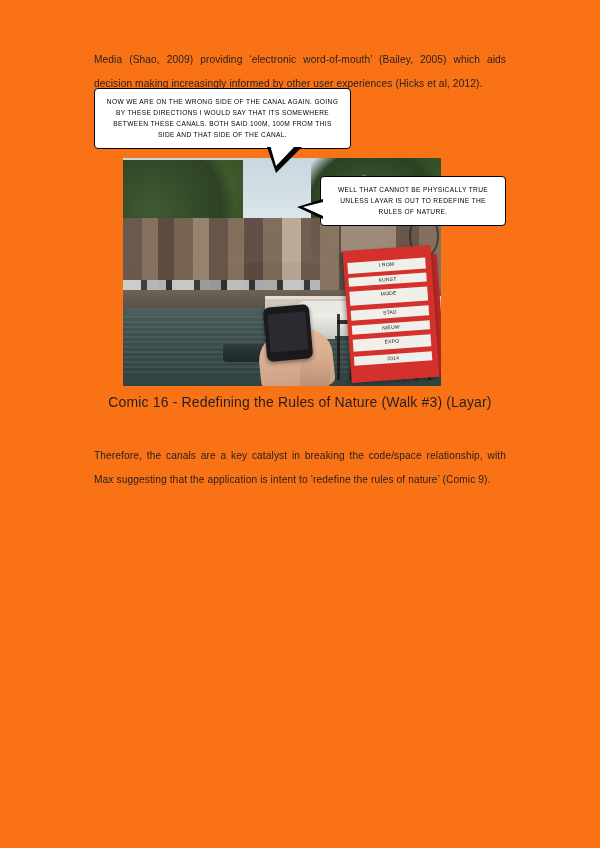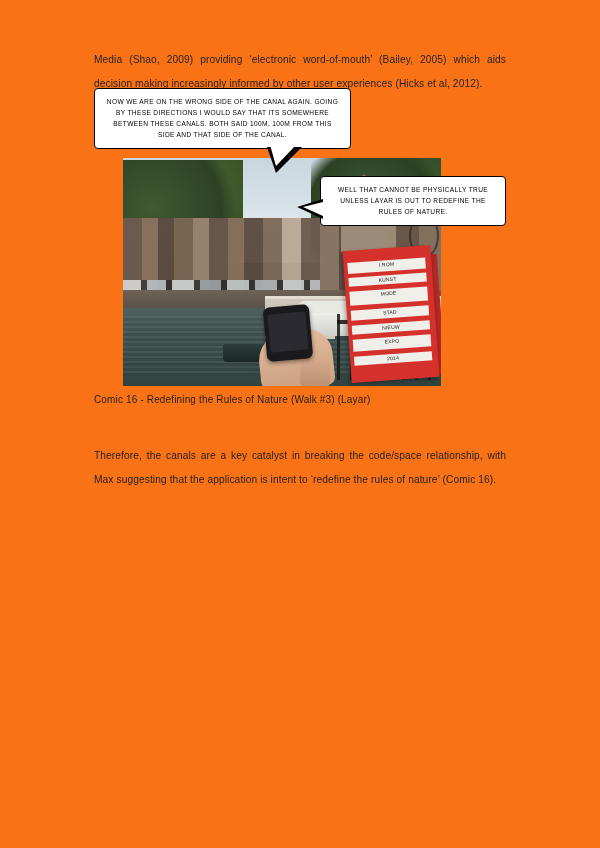--- a/index.html
+++ b/index.html
@@ -333,22 +333,22 @@
     border-top: 5px solid transparent;
     border-bottom: 9px solid transparent;
     border-right: 20px solid #fff;
   }
 
   .caption {
     position: absolute;
     left: 0;
     top: 306px;
     width: 412px;
-    text-align: left;
-    font-size: 10px;
+    text-align: center;
+    font-size: 14px;
     color: #231f20;
     letter-spacing: 0.15px;
   }
 
   .page-number {
     position: absolute;
     left: 0;
     top: 796px;
     width: 600px;
     text-align: center;
@@ -405,15 +405,15 @@
     </div>
 
     <div class="bubble" id="bubble-right">
       <span>WELL THAT CANNOT BE PHYSICALLY TRUE UNLESS LAYAR IS OUT TO REDEFINE THE RULES OF NATURE.</span>
       <span class="tail"></span>
     </div>
 
     <div class="caption">Comic 16 - Redefining the Rules of Nature (Walk #3) (Layar)</div>
   </div>
 
-  <p class="body-text" id="para-bottom">Therefore, the canals are a key catalyst in breaking the code/space relationship, with Max suggesting that the application is intent to ‘redefine the rules of nature’ (Comic 16).</p>
+  <p class="body-text" id="para-bottom">Therefore, the canals are a key catalyst in breaking the code/space relationship, with Max suggesting that the application is intent to ‘redefine the rules of nature’ (Comic 9).</p>
 
 </div>
 
 </body></html>

